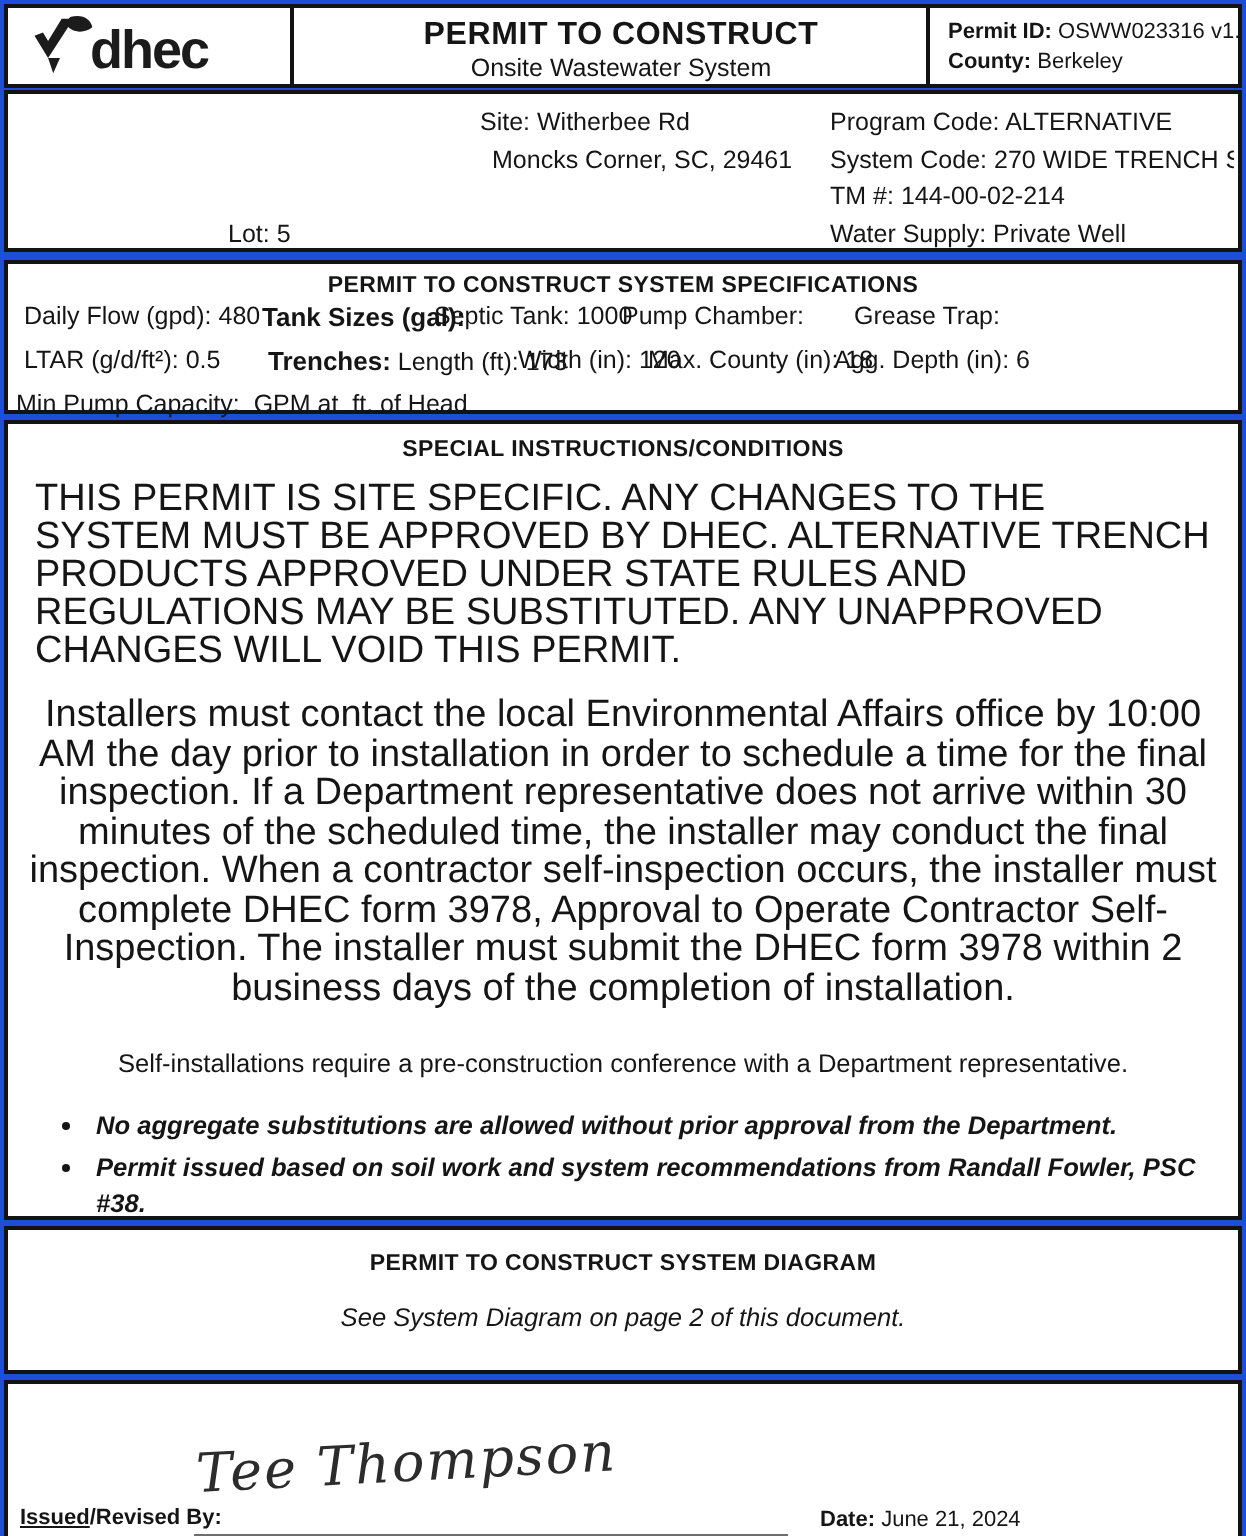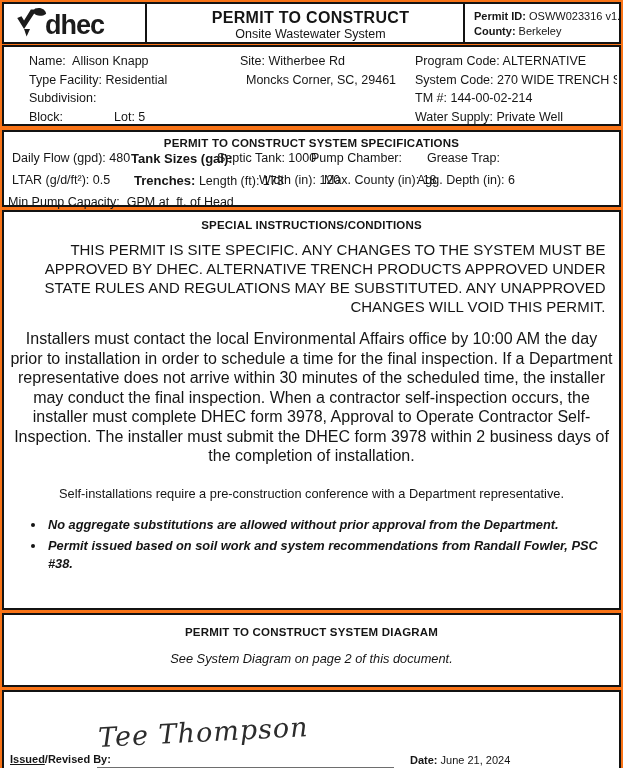--- a/index.html
+++ b/index.html
@@ -1,20 +1,20 @@
 <!DOCTYPE html>
 <html><head>
 <meta charset="utf-8">
 <style>
   * { margin:0; padding:0; box-sizing:border-box; }
   html,body { background:#ffffff; }
   body { font-family:"Liberation Sans", sans-serif; color:#151515; }
   .page {
     position:relative; width:623px; height:768px; margin:0 auto;
-    background:#f97316; overflow:hidden;
+    background:#1d4ed8; overflow:hidden;
   }
   .box { position:absolute; left:2px; width:619px; border:2px solid #131313; background:#fff; }
 
   
   .header-box { top:2px; height:42px; display:flex; }
   .logo-cell { width:143px; border-right:2px solid #131313; display:flex; align-items:center; padding-left:9px; }
   .logo-mark { width:34px; height:34px; flex:0 0 auto; }
   .logo-text { font-size:27px; font-weight:bold; letter-spacing:-1px; color:#1b1b1b; margin-left:-2px; margin-top:4px; }
   .title-cell { flex:1; text-align:center; padding-top:5px;padding-left:11px; }
   .doc-title { font-size:16px; font-weight:bold; letter-spacing:0.3px; }
@@ -34,22 +34,22 @@
   
   .specs-box { top:130px; height:77px; font-size:12.5px; }
   .specs-title { text-align:center; font-size:11.5px; font-weight:bold; margin-top:5px; letter-spacing:0.2px; }
   .specs-box span.item { position:absolute; white-space:pre; }
   .r1 { top:19px; } .r2 { top:41px; } .r3 { top:63px; }
   .bold-lbl { font-weight:bold; font-size:13px; }
 
   
   .instr-box { top:210px; height:400px; }
   .instr-title { text-align:center; font-size:11.5px; font-weight:bold; margin-top:7px; letter-spacing:0.2px; }
-  .instr-p1 { width:588px; margin:9px auto 0; text-align:right; font-size:15px; line-height:19px; }
-  .instr-p2 { width:604px; margin:13px auto 0; text-align:center; font-size:16px; line-height:19.5px; }
+  .instr-p1 { width:588px; margin:9px auto 0; text-align:left; font-size:19px; line-height:19px; }
+  .instr-p2 { width:604px; margin:13px auto 0; text-align:center; font-size:19px; line-height:19.5px; }
   .instr-p3 { margin:20px auto 0; text-align:center; font-size:12.8px; }
   .instr-bullets { margin:15px 0 0 42px; }
   .instr-bullets li { font-weight:bold; font-style:italic; font-size:12.8px; line-height:18px; margin-bottom:3px; padding-left:2px; }
 
   
   .diagram-box { top:613px; height:74px; }
   .diagram-title { text-align:center; font-size:11.5px; font-weight:bold; margin-top:11px; letter-spacing:0.2px; }
   .diagram-note { text-align:center; font-style:italic; font-size:12.8px; margin-top:13px; }
 
   
@@ -83,26 +83,20 @@
       <div class="doc-title">PERMIT TO CONSTRUCT</div>
       <div class="doc-subtitle">Onsite Wastewater System</div>
     </div>
     <div class="permit-cell">
       <div class="line"><span class="b">Permit ID:</span> <span>OSWW023316 v1.0</span></div>
       <div class="line"><span class="b">County:</span> <span>Berkeley</span></div>
     </div>
   </div>
 
   <div class="box info-box">
-    <div class="col1">
-      <div class="line"><span>Name:</span>  <span>Allison Knapp</span></div>
-      <div class="line"><span>Type Facility:</span> <span>Residential</span></div>
-      <div class="line"><span>Subdivision:</span></div>
-      <div class="line"><span>Block:</span></div>
-    </div>
     <div class="lot-item"><span>Lot:</span> <span>5</span></div>
     <div class="col2">
       <div class="line"><span>Site:</span> <span>Witherbee Rd</span></div>
       <div class="line indent">Moncks Corner, SC, 29461</div>
     </div>
     <div class="col3">
       <div class="line"><span>Program Code:</span> <span>ALTERNATIVE</span></div>
       <div class="line"><span>System Code:</span> <span>270 WIDE TRENCH SYSTE</span></div>
       <div class="line"><span>TM #:</span> <span>144-00-02-214</span></div>
       <div class="line"><span>Water Supply:</span> <span>Private Well</span></div>

